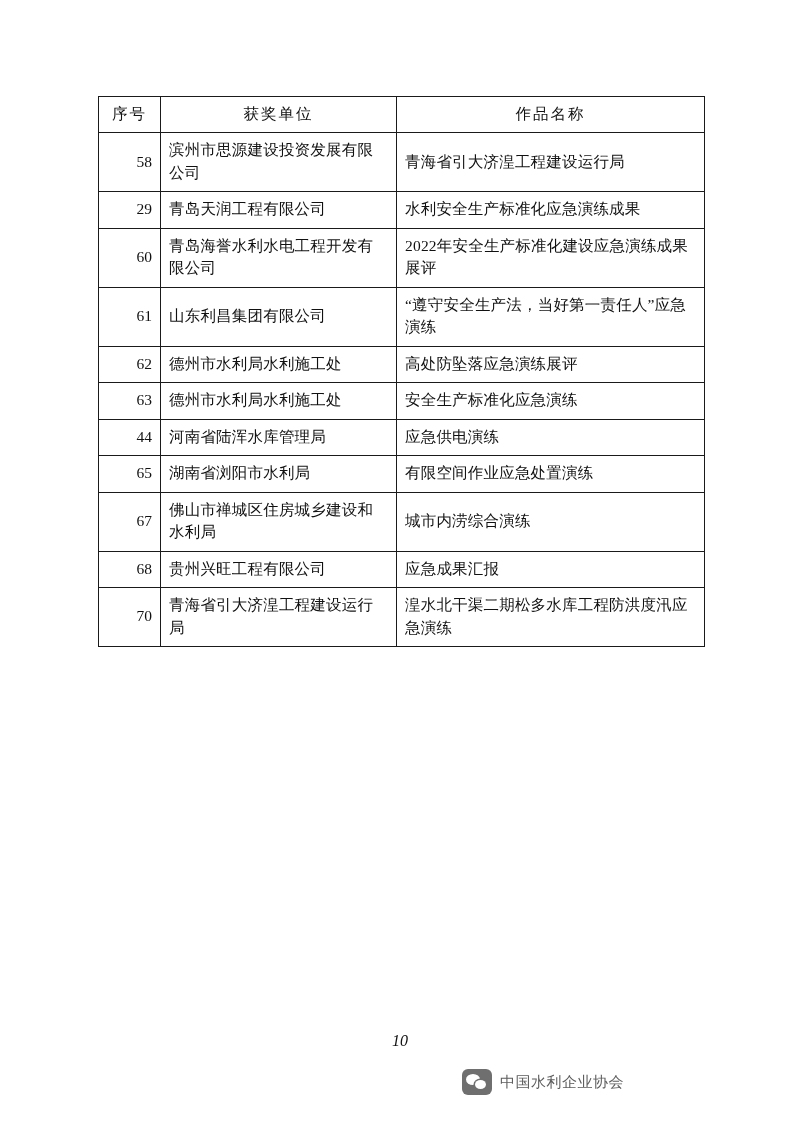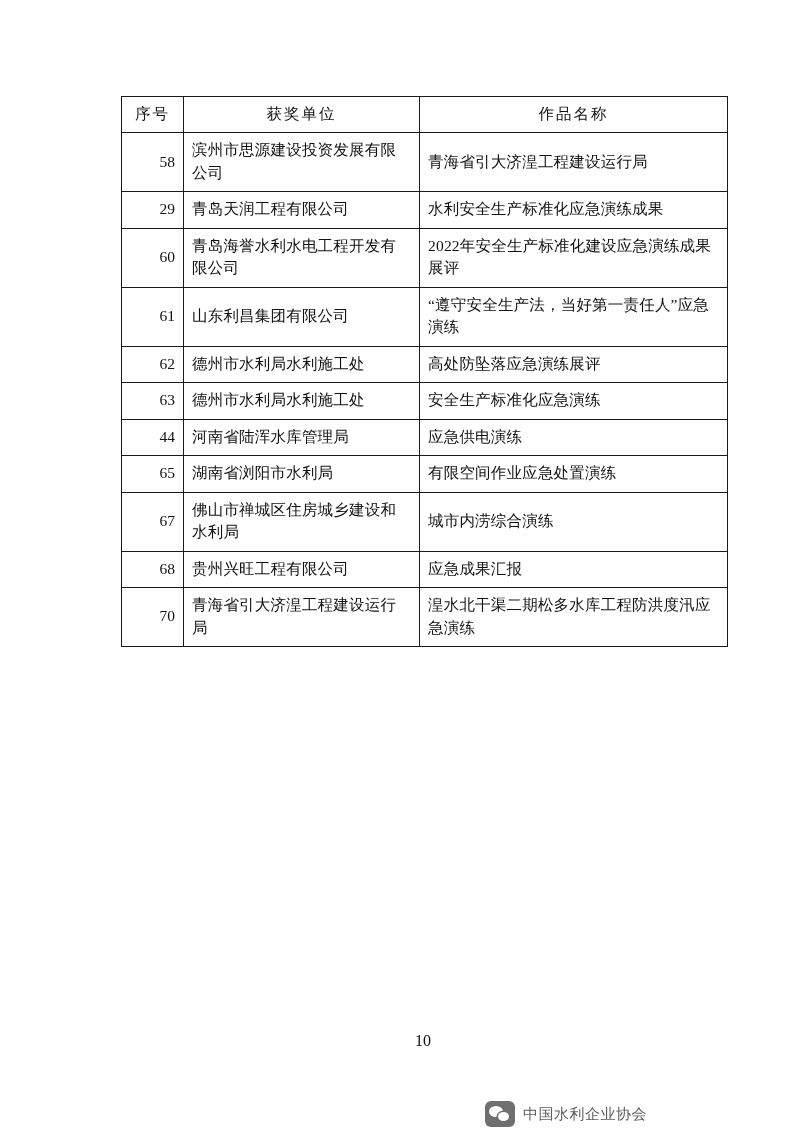--- a/index.html
+++ b/index.html
@@ -13,21 +13,20 @@
     position: relative;
     font-family: "Liberation Serif", "DejaVu Serif", serif;
     color: #111111;
     overflow: hidden;
   }
   .page {
     position: absolute;
     left: 0; top: 0;
     width: 660px;
     height: 1131px;
-    margin-left: 23px;
   }
   .table-wrap {
     position: absolute;
     left: 98px;
     top: 96px;
     width: 606px;
   }
   table.award-table {
     border-collapse: collapse;
     width: 606px;
@@ -66,25 +65,26 @@
   }
   .page-number {
     position: absolute;
     left: 0;
     top: 1032px;
     width: 800px;
     text-align: center;
     font-size: 16px;
     color: #111;
     font-family: "Liberation Serif", "DejaVu Serif", serif;
+    font-style: italic;
   }
   .footer-brand {
     position: absolute;
     right: 36px;
-    bottom: 4px;
+    bottom: 36px;
     display: flex;
     align-items: center;
     gap: 8px;
   }
   .wechat-badge {
     width: 30px;
     height: 26px;
     border-radius: 6px;
     background: #6f6f6f;
     position: relative;

